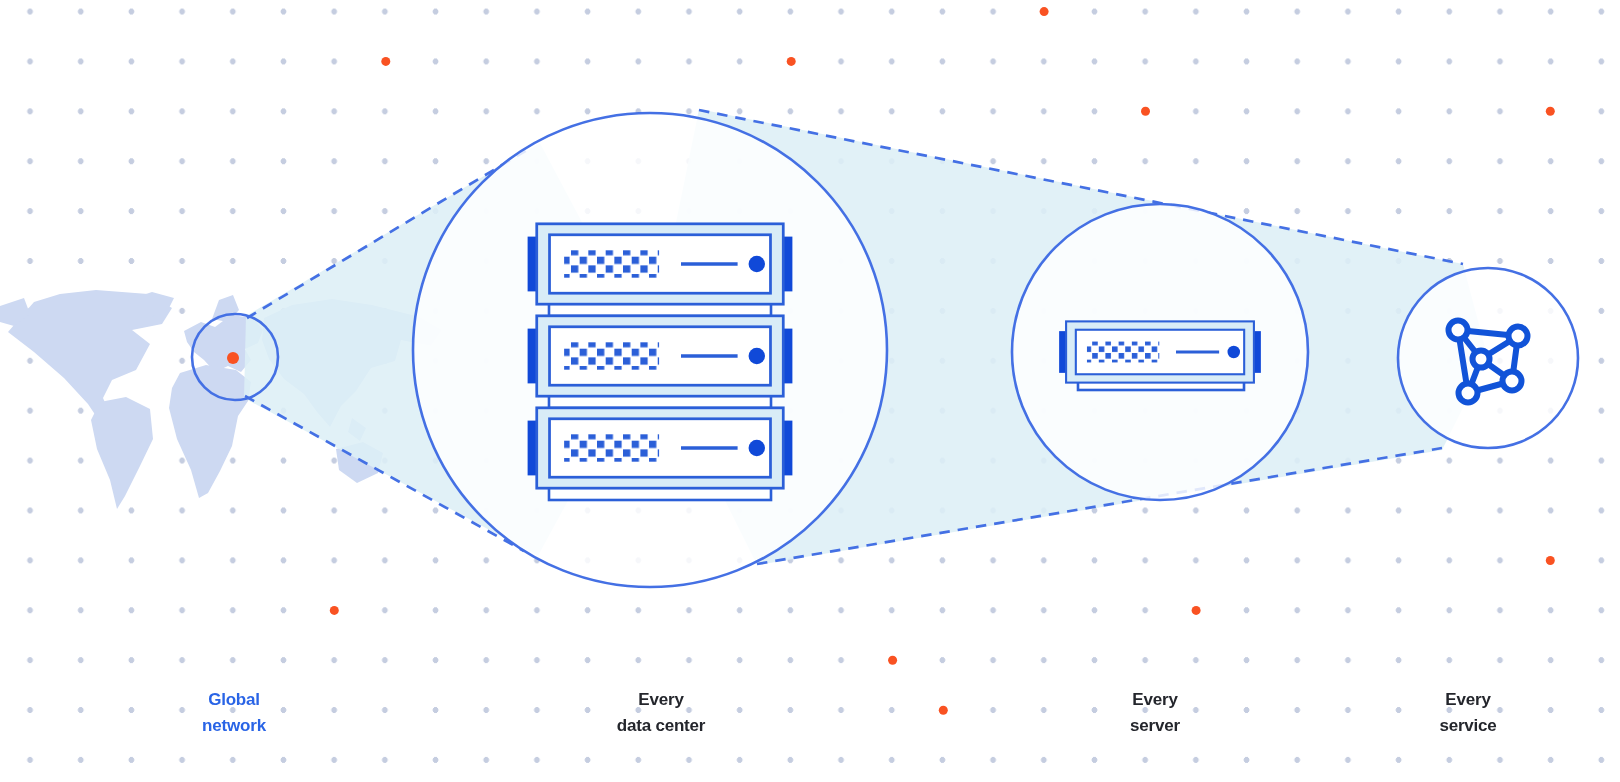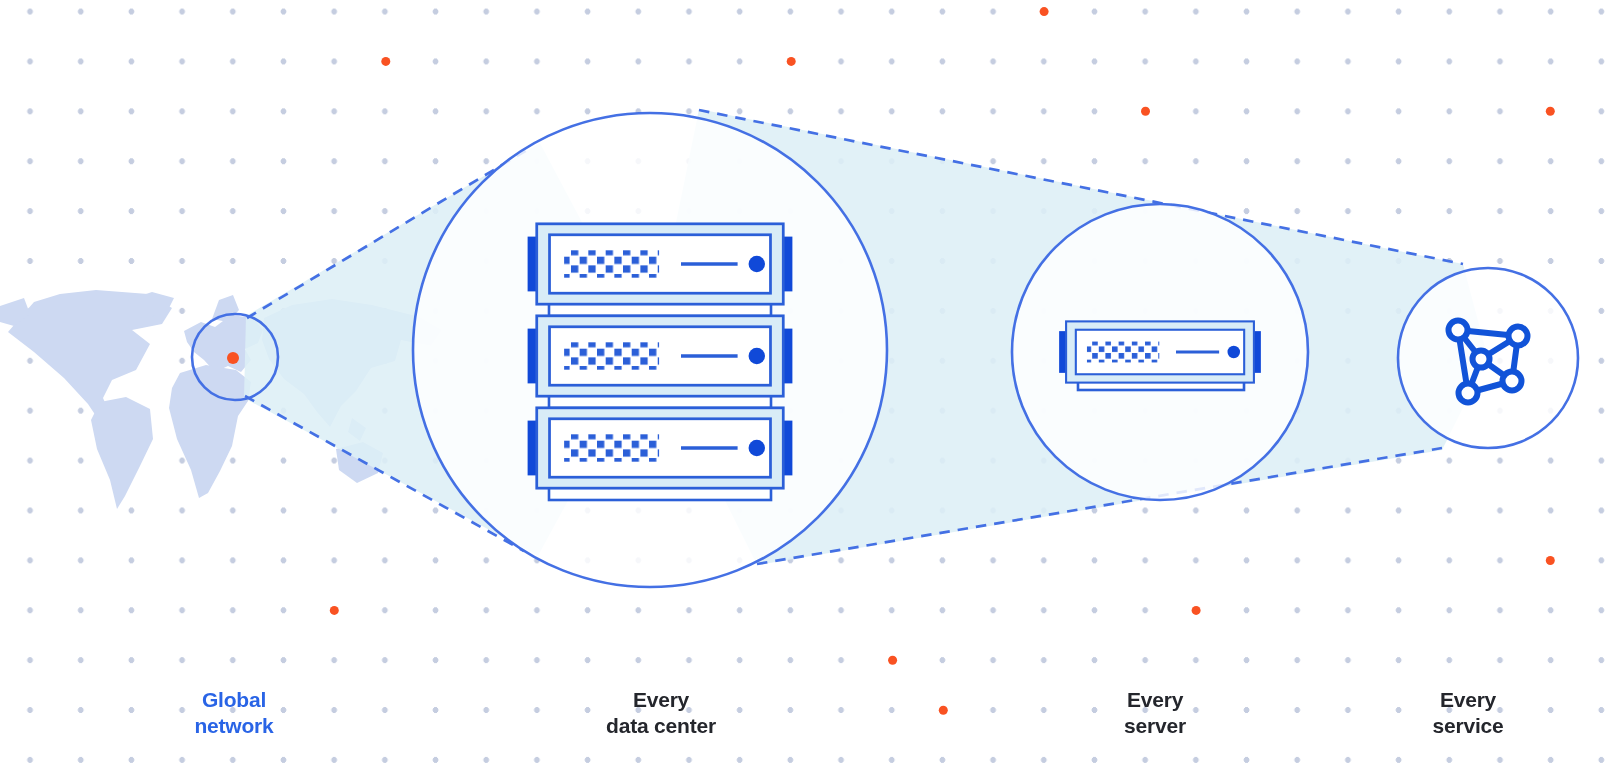--- a/index.html
+++ b/index.html
@@ -12,21 +12,21 @@
   .stage{
     position:relative;width:1620px;height:782px;overflow:hidden;
     background-color:var(--bg);
     background-image:radial-gradient(circle, var(--dot) 2.7px, rgba(255,255,255,0) 3.2px);
     background-size:50.7px 49.9px;
     background-position:4.7px 36.5px;
   }
   .scene{position:absolute;left:0;top:0;width:1620px;height:782px;display:block;}
   .label{
     position:absolute;transform:translateX(-50%);
-    font-size:21px;font-weight:700;line-height:25.5px;text-align:center;
+    font-size:17px;font-weight:700;line-height:25.5px;text-align:center;
     white-space:pre-line;color:var(--text-dark);letter-spacing:-0.2px;
   }
   .label.accent{color:var(--text-blue);}
   
   .map-land{fill:var(--map);}
   .cone{fill:var(--cyan);fill-opacity:0.88;}
   .lens{fill:none;stroke:var(--blue);stroke-width:2.6;}
   .zoom-circle{fill:#ffffff;fill-opacity:0.84;stroke:var(--blue);stroke-width:2.6;}
   .dash{stroke:var(--blue);stroke-width:2.7;fill:none;stroke-dasharray:10.5 8;}
   .tab{fill:var(--blue-dark);}

